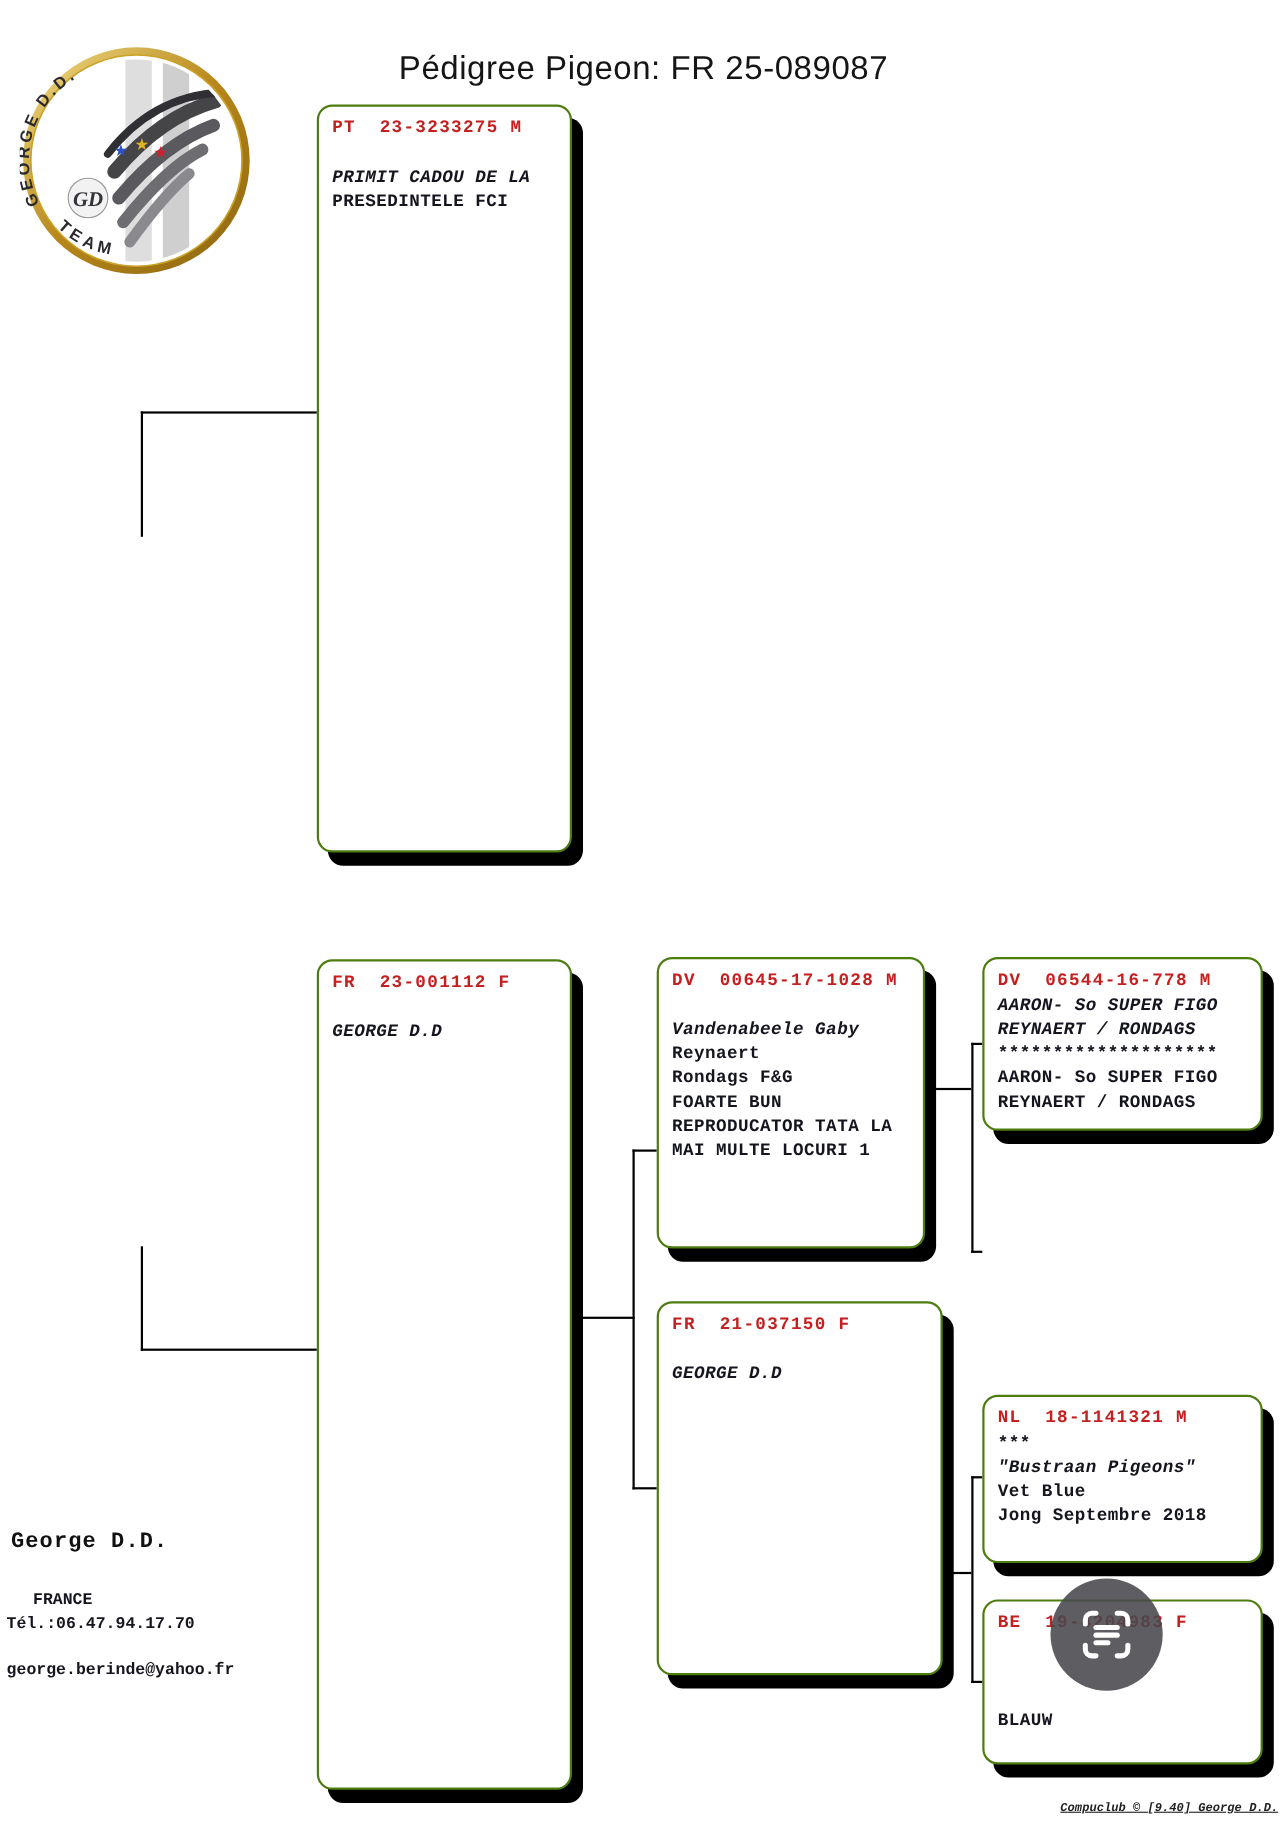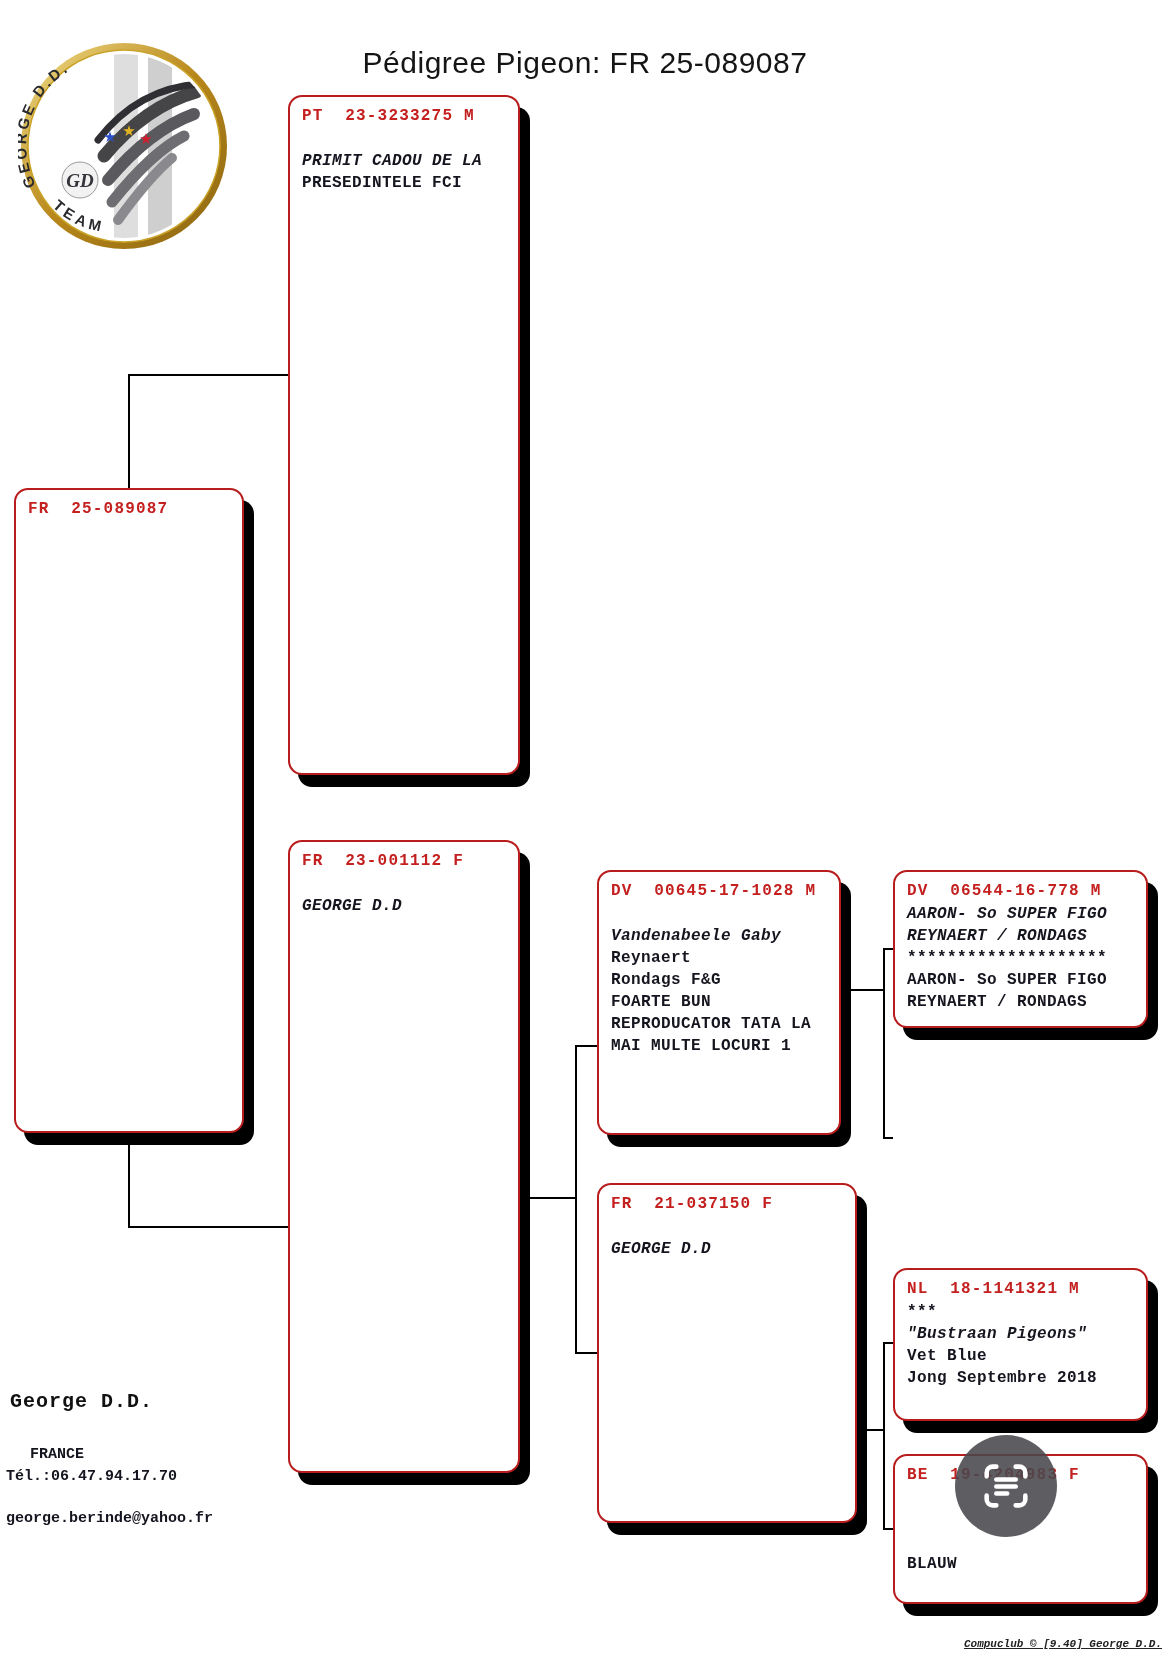--- a/index.html
+++ b/index.html
@@ -1,20 +1,20 @@
 <!DOCTYPE html>
 <html><head>
 <meta charset="utf-8">
 <style>
   html,body{margin:0;padding:0;background:#ffffff;}
   .page{position:relative;width:1170px;height:1679px;background:#ffffff;overflow:hidden;
         font-family:"Liberation Mono",monospace;}
   .title{position:absolute;top:10px;left:0;width:100%;text-align:center;
          font:500 30px "Liberation Sans",sans-serif;color:#151515;letter-spacing:.5px;margin-top:36px;}
-  .pbox{position:absolute;background:#ffffff;border:2px solid #b91c1c;border-radius:14px;
+  .pbox{position:absolute;background:#ffffff;border:2px solid #4d7c0f;border-radius:14px;
         box-shadow:10px 12px 0 #000000;box-sizing:border-box;padding:7px 6px 0 12px;}
   .ring{font:700 16px "Liberation Mono",monospace;color:#c42020;letter-spacing:1.2px;
         white-space:pre;height:24px;line-height:24px;}
   .bline{font:700 16px "Liberation Mono",monospace;color:#15151f;height:22px;line-height:22px;
          white-space:pre;letter-spacing:.4px;}
   .bline.i{font-style:italic;}
   .cline{position:absolute;background:#000000;}
   .owner-name{position:absolute;left:10px;top:1390px;font:700 20px "Liberation Mono",monospace;
               color:#111;letter-spacing:1px;}
   .owner-country{position:absolute;left:30px;top:1446px;font:700 15px "Liberation Mono",monospace;color:#15151f;}
@@ -87,32 +87,29 @@
   <div class="cline" style="left:841px;top:989px;width:42px;height:2px"></div>
   <div class="cline" style="left:883px;top:948px;width:2px;height:191px"></div>
   <div class="cline" style="left:883px;top:948px;width:10px;height:2px"></div>
   <div class="cline" style="left:883px;top:1137px;width:10px;height:2px"></div>
 
   <div class="cline" style="left:841px;top:1429px;width:42px;height:2px"></div>
   <div class="cline" style="left:883px;top:1342px;width:2px;height:188px"></div>
   <div class="cline" style="left:883px;top:1342px;width:10px;height:2px"></div>
   <div class="cline" style="left:883px;top:1528px;width:10px;height:2px"></div>
 
-  <div class="pbox" style="left:14px;top:488px;width:230px;height:645px">
-    <div class="ring">FR  25-089087</div>
-  </div>
 
   <div class="pbox" style="left:288px;top:95px;width:232px;height:680px">
     <div class="ring">PT  23-3233275 M</div>
     <div class="bline"></div>
     <div class="bline i">PRIMIT CADOU DE LA</div>
     <div class="bline">PRESEDINTELE FCI</div>
   </div>
 
-  <div class="pbox" style="left:288px;top:840px;width:232px;height:633px">
+  <div class="pbox" style="left:288px;top:872px;width:232px;height:755px">
     <div class="ring">FR  23-001112 F</div>
     <div class="bline"></div>
     <div class="bline i">GEORGE D.D</div>
   </div>
 
   <div class="pbox" style="left:597px;top:870px;width:244px;height:265px">
     <div class="ring">DV  00645-17-1028 M</div>
     <div class="bline"></div>
     <div class="bline i">Vandenabeele Gaby</div>
     <div class="bline">Reynaert</div>

